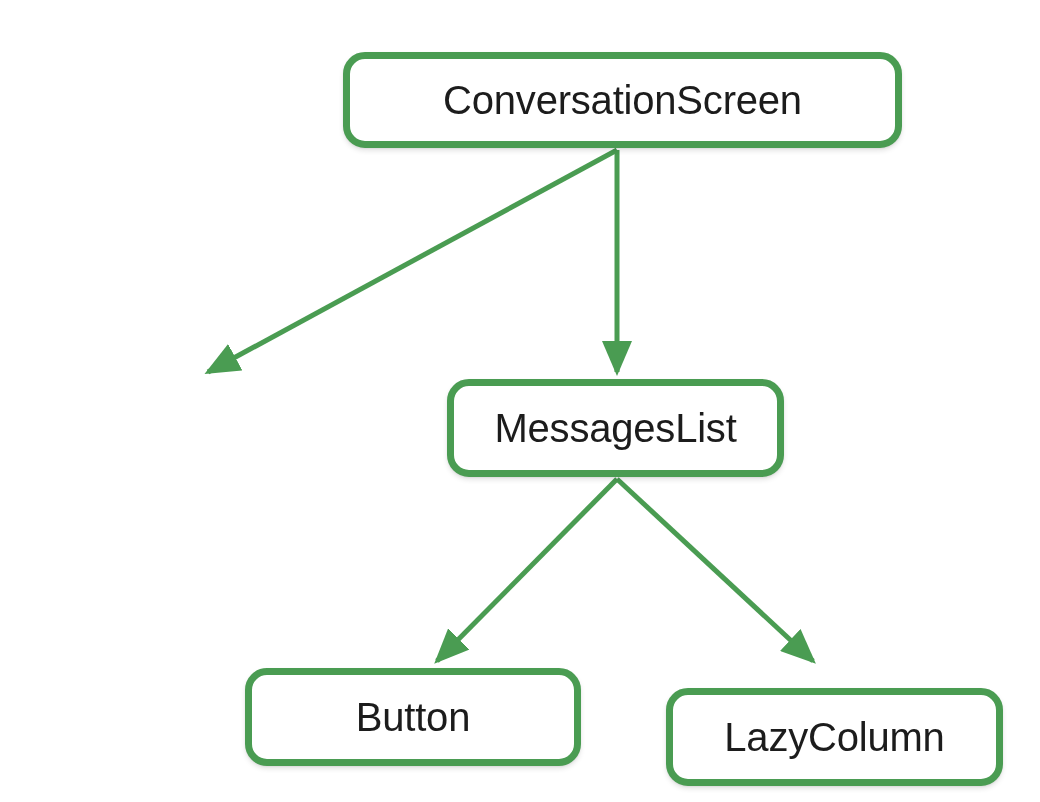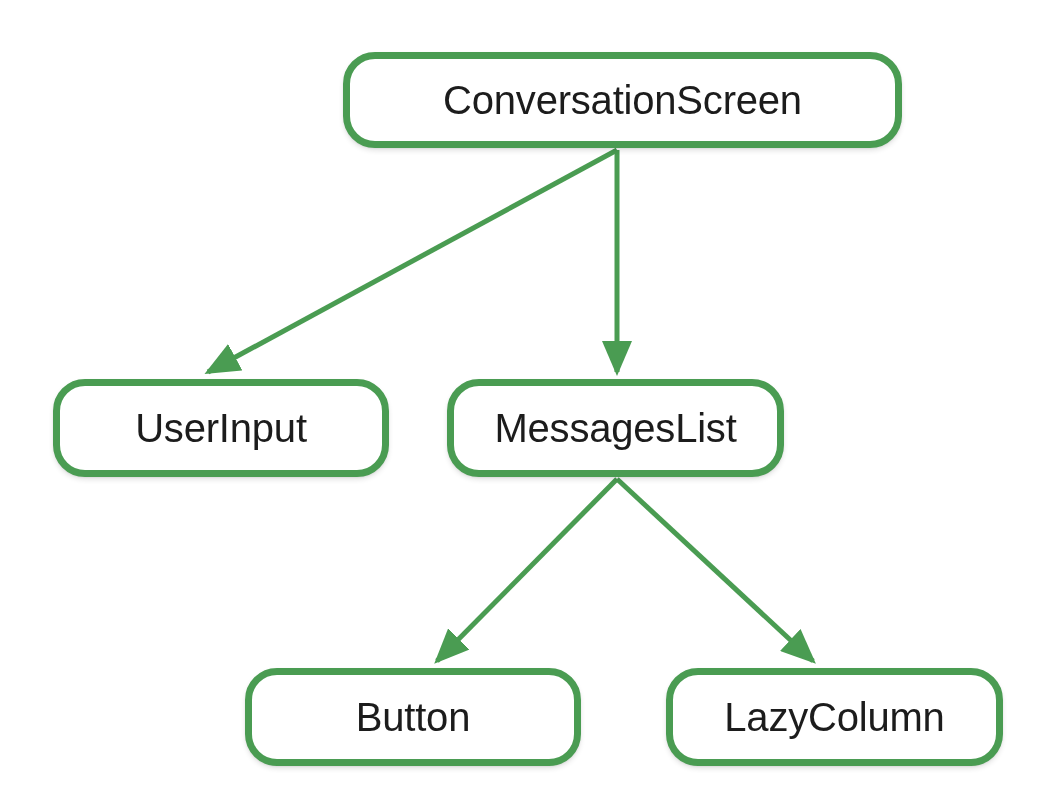--- a/index.html
+++ b/index.html
@@ -30,21 +30,21 @@
     width: 1040px;
     height: 802px;
     z-index: 1;
   }
 
   .node {
     position: absolute;
     box-sizing: border-box;
     background: #ffffff;
     border: 7px solid #4a9c52;
-    border-radius: 32px;
+    border-radius: 22px;
     display: flex;
     align-items: center;
     justify-content: center;
     z-index: 2;
     box-shadow: 0 3px 5px rgba(0,0,0,0.10), 0 1px 2px rgba(0,0,0,0.06);
   }
 
   .node-label {
     color: #1c1c1c;
     font-family: "Liberation Sans", sans-serif;
@@ -63,21 +63,21 @@
   #node-userinput {
     left: 53px;   top: 379px;  width: 336px;  height: 98px;
   }
   #node-messageslist {
     left: 447px;  top: 379px;  width: 337px;  height: 98px;
   }
   #node-button {
     left: 245px;  top: 668px;  width: 336px;  height: 98px;
   }
   #node-lazycolumn {
-    left: 666px;  top: 668px;  width: 337px;  height: 98px;
+    left: 666px;  top: 688px;  width: 337px;  height: 98px;
   }
 </style>
 </head>
 <body>
 
 <div id="diagram-canvas">
 
   <svg id="edge-layer" viewBox="0 0 1040 802" width="1040" height="802" xmlns="http://www.w3.org/2000/svg">
     <defs>
       <marker id="arrowhead" markerWidth="7" markerHeight="6" refX="6.2" refY="3" orient="auto" markerUnits="strokeWidth">
@@ -91,23 +91,20 @@
 
     <line x1="617" y1="479" x2="437" y2="661" stroke="#4a9c52" stroke-width="5" marker-end="url(#arrowhead)"></line>
 
     <line x1="617" y1="479" x2="813" y2="661" stroke="#4a9c52" stroke-width="5" marker-end="url(#arrowhead)"></line>
   </svg>
 
   <div class="node" id="node-conversationscreen">
     <span class="node-label">ConversationScreen</span>
   </div>
 
-  <div class="node" id="node-userinput">
-    <span class="node-label">UserInput</span>
-  </div>
 
   <div class="node" id="node-button">
     <span class="node-label">Button</span>
   </div>
 
   <div class="node" id="node-messageslist">
     <span class="node-label">MessagesList</span>
   </div>
 
   <div class="node" id="node-lazycolumn">

